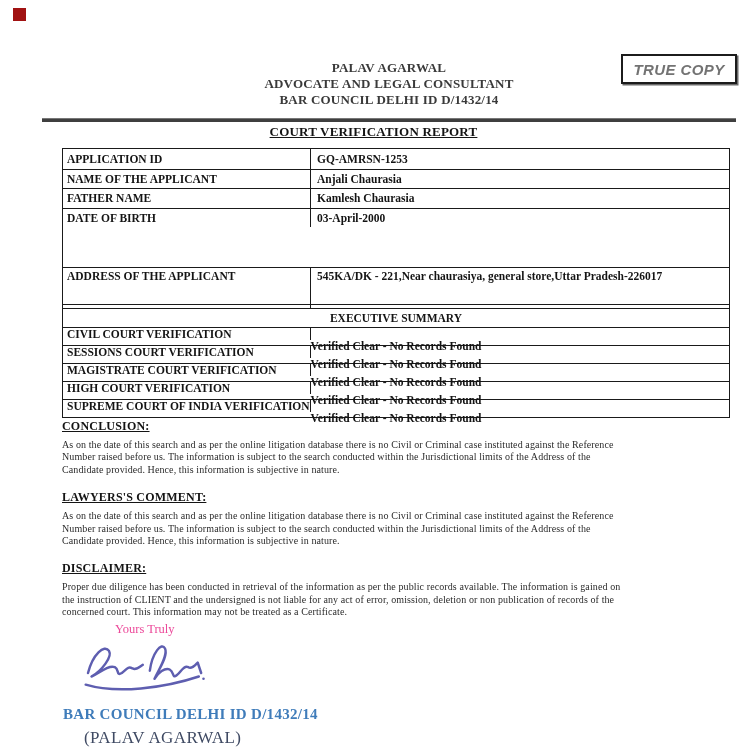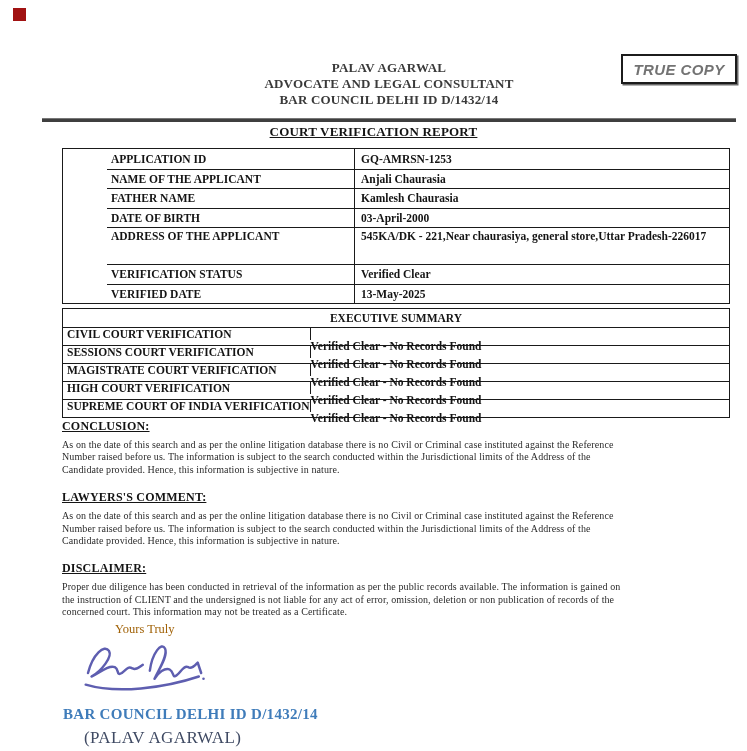--- a/index.html
+++ b/index.html
@@ -24,45 +24,45 @@
 
   
   .hrule{left:42px;top:118px;width:694px;height:3px;background:#3f3f3f;border-top:1px solid #777;}
 
   
   .report-title{left:0;top:124px;width:747px;text-align:center;font-weight:bold;font-size:13px;}
   .report-title span{text-decoration:underline;letter-spacing:.2px;}
 
   
   .tbl{left:62px;width:668px;border:1.5px solid #1a1a1a;box-sizing:border-box;background:#fff;}
-  .tbl1{top:148px;padding-left:44px;}
+  .tbl1{top:148px;}
   .tbl2{top:308px;}
   .trow{display:flex;border-top:1.5px solid #1a1a1a;box-sizing:border-box;}
   .trow:first-child{border-top:none;}
   .tcell{box-sizing:border-box;font-weight:bold;font-size:11.5px;display:flex;align-items:center;}
   .tlabel{width:248px;border-right:1.5px solid #1a1a1a;padding-left:4px;}
   .tvalue{flex:1;padding-left:6px;}
   .row-h{height:19.5px;}
-  .row-tall{height:37px;}
+  .row-tall{height:37px;margin-top:40px;}
   .row-tall .tcell{align-items:flex-start;padding-top:2px;}
   .thead-row{display:flex;height:18px;}
   .thead-row .tcell{flex:1;justify-content:center;padding-left:0;}
   .sum-row{height:18px;flex-direction:column;}
   .sum-row .tvalue{justify-content:center;padding-left:0;text-align:center;}
 
   
   .sections{left:62px;top:419px;width:672px;}
   .sec-heading{font-weight:bold;font-size:12px;text-decoration:underline;letter-spacing:.2px;color:#141414;}
   .sec-body{margin-top:5px;font-size:10px;line-height:12.4px;color:#2b2b2b;letter-spacing:.1px;}
   .sec-body div{white-space:nowrap;}
   .sec{margin-bottom:13px;}
   .sec+.sec{margin-top:14px;}
 
   
-  .closing{left:115px;top:622px;font-size:12.5px;color:#a16207;}
+  .closing{left:115px;top:622px;font-size:12.5px;color:#ec4899;}
   .signature{left:78px;top:638px;}
   .signatory{left:84px;top:728px;font-size:17px;color:#3f4a63;letter-spacing:.4px;}
   .bar-line{left:63px;top:706px;font-size:15px;font-weight:bold;color:#3f7cba;letter-spacing:.3px;}
 </style>
 </head>
 <body>
 
 <div class="page">
 
   <div class="abs red-marker"></div>

